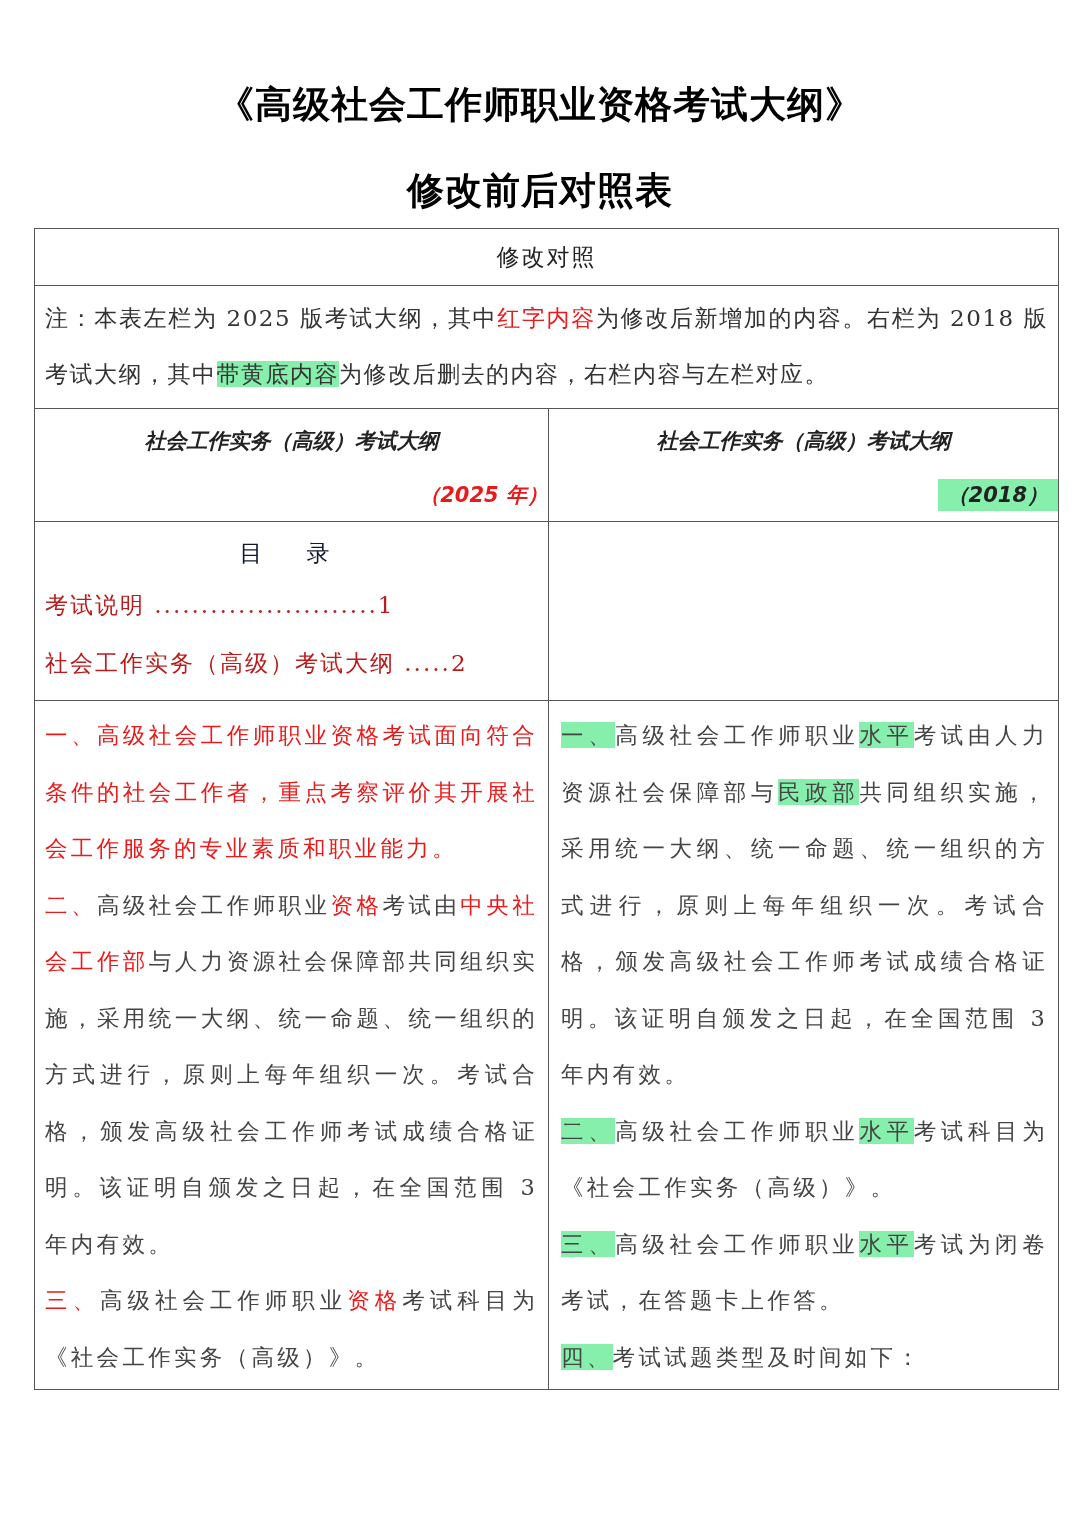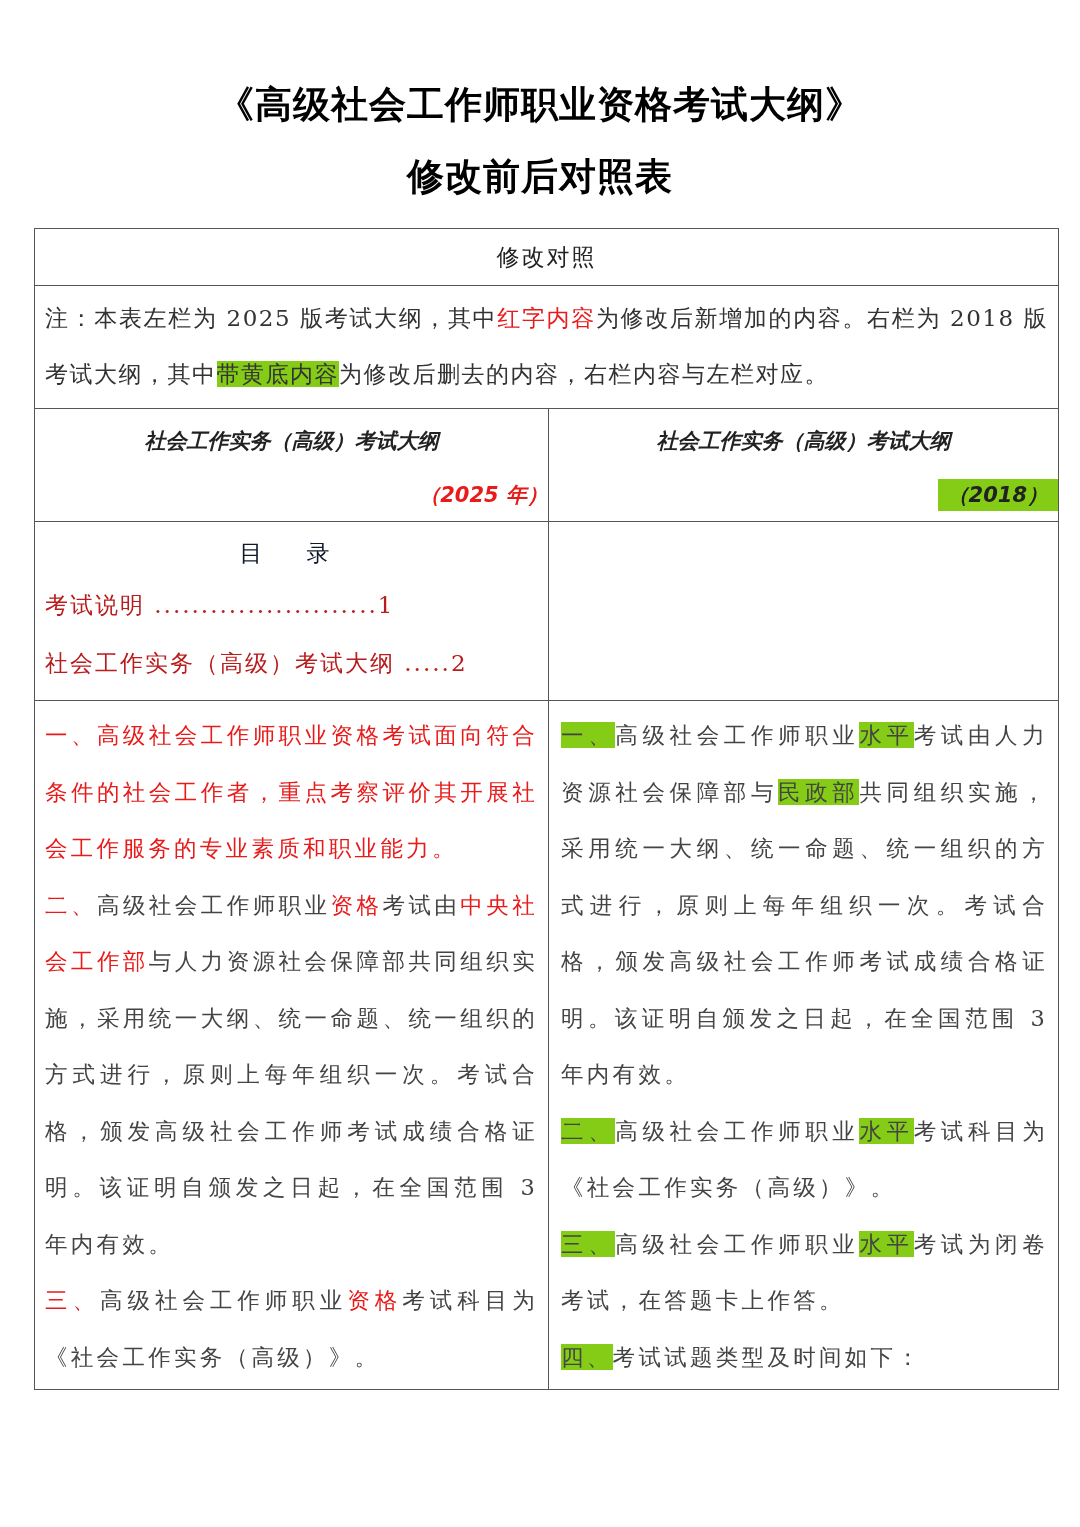--- a/index.html
+++ b/index.html
@@ -7,21 +7,21 @@
     width: 1080px; height: 1527px; position: relative; overflow: hidden;
     font-family: "DejaVu Serif", "Liberation Serif", serif;
     color: #333333;
   }
   .title {
     position: absolute; left: 0; width: 1080px; text-align: center;
     font-family: "DejaVu Sans", "Liberation Sans", sans-serif;
     font-weight: bold; color: #000; letter-spacing: 1px;
   }
   .title.t1 { top: 80px; font-size: 37px; }
-  .title.t2 { top: 152px; font-size: 37px; }
+  .title.t2 { top: 166px; font-size: 37px; }
 
   table.cmp {
     position: absolute; left: 34px; top: 228px; width: 1024px;
     border-collapse: collapse; table-layout: fixed;
   }
   table.cmp td {
     border: 1.5px solid #555; vertical-align: top; padding: 0;
   }
   .hdr {
     height: 56px; text-align: center; font-size: 23px; line-height: 56px;
@@ -32,21 +32,21 @@
     padding: 4px 10px 6px 10px; font-size: 23px; line-height: 56px;
     color: #333; letter-spacing: 1.5px; text-align: justify;
   }
   .colhead {
     text-align: center; font-family: "DejaVu Sans", "Liberation Sans", sans-serif;
     font-weight: bold; font-size: 21px; color: #222; padding-top: 10px; height: 102px; font-style: italic;
   }
   .colhead .l1 { line-height: 44px; }
   .colhead .l2 { line-height: 44px; margin-top: 10px; text-align: right; }
   .red { color: #e81a1a; }
-  .hl { background: #84cc16; margin-top: 6px; }
+  .hl { background: #86efac; margin-top: 6px; }
   .toc { height: 170px; padding: 8px 10px 0 10px; }
   .toc .tt { text-align: center; color: #0f172a; font-size: 23px; line-height: 46px; letter-spacing: 44px; padding-left: 30px; }
   .toc .row { color: #b91c1c; font-size: 23px; line-height: 58px; letter-spacing: 2px; white-space: nowrap; overflow: hidden; }
   .sechead {
     height: 64px; line-height: 64px; text-align: center; font-size: 22px;
     font-family: "DejaVu Sans", "Liberation Sans", sans-serif; color: #222; font-weight: bold;
   }
   .body {
     padding: 6px 10px 4px 10px; font-size: 22.5px; line-height: 56.5px;
     letter-spacing: 3.3px; color: #444; text-align: justify;

